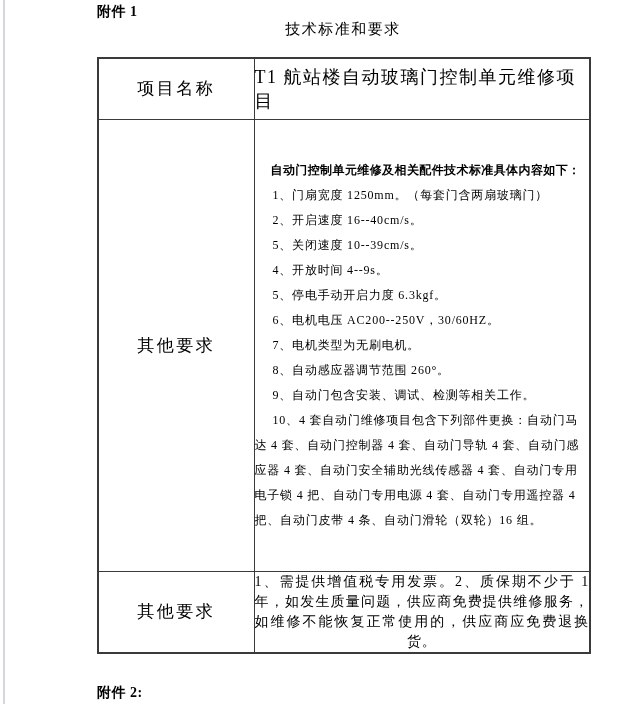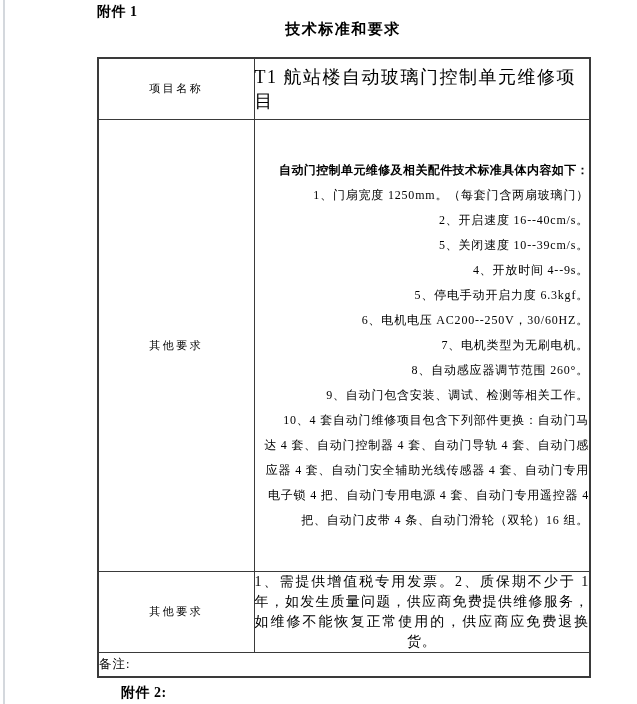--- a/index.html
+++ b/index.html
@@ -31,21 +31,21 @@
     font-weight: bold;
     font-size: 14px;
     letter-spacing: 0.5px;
   }
   .doc-title {
     position: absolute;
     left: 97px;
     top: 20px;
     width: 492px;
     text-align: center;
-    font-weight: bold;
+    font-weight: normal;
     font-size: 15px;
     letter-spacing: 1.5px;
   }
   table.spec-table {
     position: absolute;
     left: 97px;
     top: 57px;
     width: 492px;
     border-collapse: collapse;
     table-layout: fixed;
@@ -53,36 +53,35 @@
   }
   table.spec-table td {
     border: 1px solid #3a3a3a;
     padding: 0;
     vertical-align: middle;
   }
   col.c-label { width: 156px; }
   col.c-content { width: 336px; }
   .label-cell {
     text-align: center;
-    font-size: 11px;
+    font-size: 17px;
     letter-spacing: 2.5px;
   }
   .row-project { height: 61px; }
   .row-tech    { height: 452px; }
   .row-other   { height: 61px; }
   .row-remarks { height: 25px; }
   .project-value {
     padding: 0 6px 0 9px;
     font-size: 18px;
     letter-spacing: 1.5px;
   }
   .tech-cell {
     vertical-align: top;
     padding: 25px 7px 0 7px;
-    text-align: right;
   }
   .tech-cell p {
     margin: 0;
     line-height: 25px;
     font-size: 12px;
     letter-spacing: 0.8px;
     text-indent: 18px;
   }
   .tech-cell p.tech-intro {
     font-weight: bold;
@@ -102,21 +101,20 @@
     font-size: 12.5px;
     letter-spacing: 1px;
   }
   .attachment2-label {
     position: absolute;
     left: 97px;
     top: 684px;
     font-weight: bold;
     font-size: 14px;
     letter-spacing: 0.5px;
-    margin-left: 24px;
   }
 </style>
 </head>
 <body>
 
 <div class="page">
   <div class="page-edge"></div>
 
   <div class="attachment-label">附件 1</div>
 
@@ -145,20 +143,17 @@
           <p>7、电机类型为无刷电机。</p>
           <p>8、自动感应器调节范围 260°。</p>
           <p>9、自动门包含安装、调试、检测等相关工作。</p>
           <p>10、4 套自动门维修项目包含下列部件更换：自动门马达 4 套、自动门控制器 4 套、自动门导轨 4 套、自动门感应器 4 套、自动门安全辅助光线传感器 4 套、自动门专用电子锁 4 把、自动门专用电源 4 套、自动门专用遥控器 4 把、自动门皮带 4 条、自动门滑轮（双轮）16 组。</p>
         </td>
       </tr>
       <tr class="row-other">
         <td class="label-cell">其他要求</td>
         <td class="other-value">1、需提供增值税专用发票。2、质保期不少于 1 年，如发生质量问题，供应商免费提供维修服务，如维修不能恢复正常使用的，供应商应免费退换货。</td>
       </tr>
-      <tr class="row-remarks">
-        <td class="remarks-cell" colspan="2">备注:</td>
-      </tr>
     </tbody>
   </table>
 
   <div class="attachment2-label">附件 2:</div>
 </div>
 
 </body></html>

